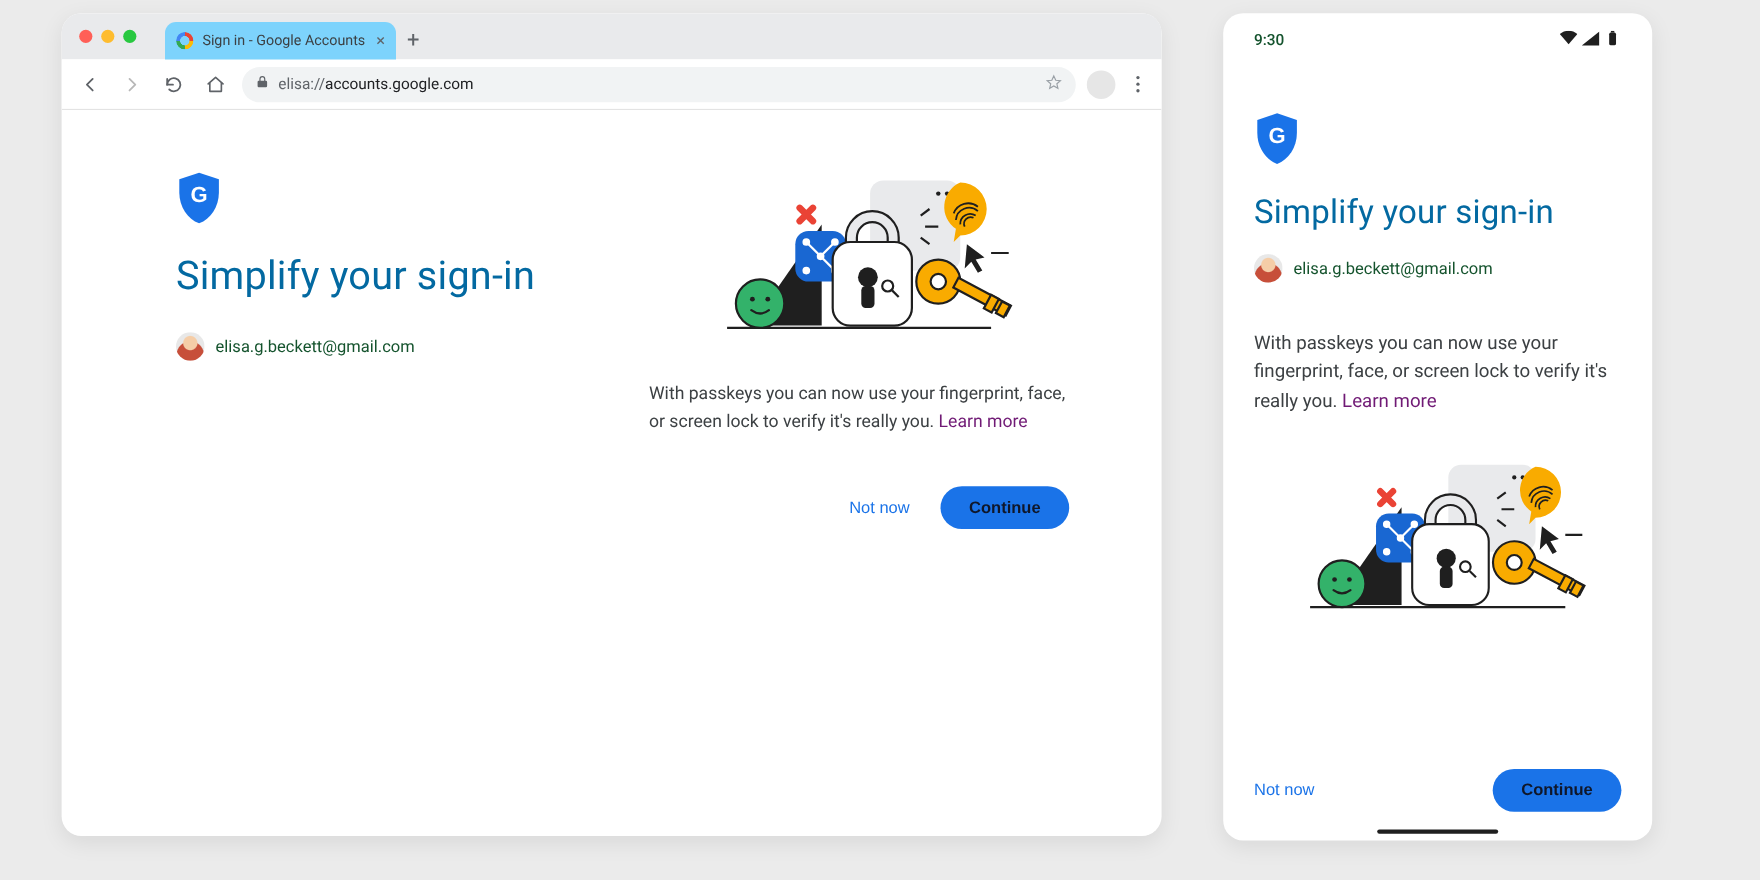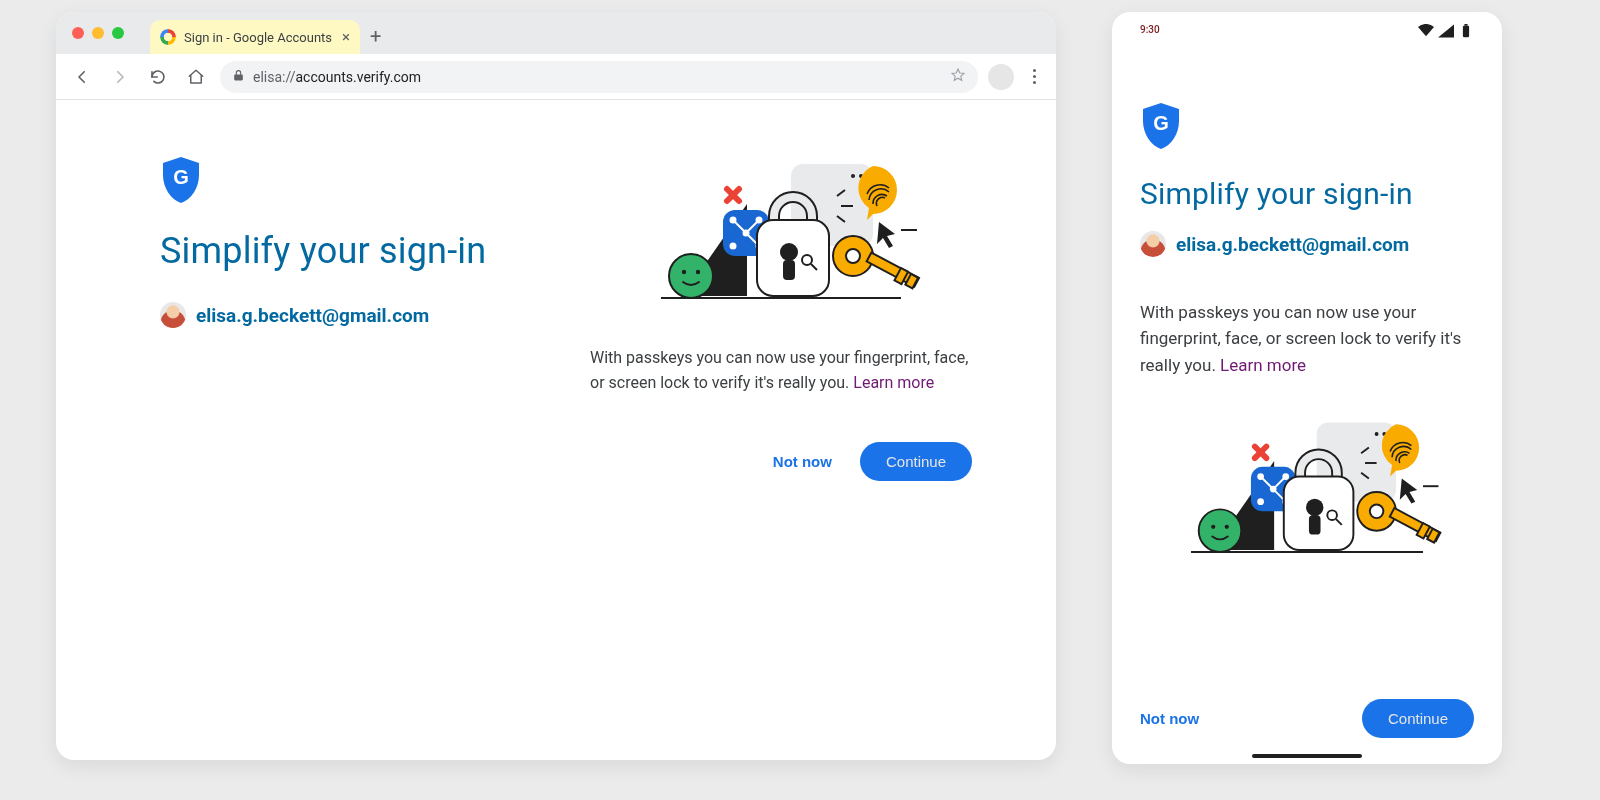--- a/index.html
+++ b/index.html
@@ -27,21 +27,21 @@
     height: 42px;
     background: #e9eaec;
     display: flex; align-items: flex-end;
     padding: 0 10px;
   }
   .traffic { display: flex; gap: 8px; align-items: center; height: 100%; padding: 0 8px 0 6px;}
   .tl { width: 12px; height: 12px; border-radius: 50%; }
   .tl.r{background:#ff5f57}.tl.y{background:#febc2e}.tl.g{background:#28c840}
   .tab {
     margin-left: 18px; height: 34px; min-width: 210px;
-    background: #fef9c3; border-radius: 10px 10px 0 0;
+    background: #7dd3fc; border-radius: 10px 10px 0 0;
     display: flex; align-items: center; gap: 8px;
     padding: 0 10px; font-size: 13px; color:#3c4043;
   }
   .tab .favicon { width:16px; height:16px; position: relative; }
   .tab .favicon::before{
     content:""; position:absolute; inset:0;
     background: conic-gradient(#ea4335 0 90deg,#fbbc05 90deg 180deg,#34a853 180deg 270deg,#4285f4 270deg 360deg);
     border-radius:50%;
     -webkit-mask: radial-gradient(circle at 50% 50%, transparent 4px, #000 4.5px);
             mask: radial-gradient(circle at 50% 50%, transparent 4px, #000 4.5px);
@@ -73,39 +73,39 @@
   .rightcol { flex:1; padding-right: 48px; }
 
   .shield { width:42px; height:48px; margin-bottom: 26px; }
   .heading { font-size: 36px; font-weight: 400; color:#0369a1; letter-spacing:.2px; margin-bottom: 30px;}
   .chip { display:flex; align-items:center; gap:10px; }
   .chip .avatar { width:26px;height:26px;border-radius:50%; background:
     radial-gradient(circle at 50% 38%, #f5cda7 0 6px, transparent 7px),
     radial-gradient(circle at 50% 80%, #c74f3a 0 12px, transparent 13px),
     #e8e8e8;
   }
-  .chip .email{ font-size:19px; color:#0369a1;font-weight:bold; }
+  .chip .email{ font-size:15px; color:#14532d; }
 
   .art-wrap { display:flex; justify-content:center; }
   .desc { margin-top: 30px; font-size:16px; line-height:1.55; color:#3c4043; max-width: 420px;}
   .desc a { color:#701a75; text-decoration:none; }
   .actions { margin-top: 46px; display:flex; justify-content:flex-end; align-items:center; gap:28px; }
-  .btn-text { color:#1a73e8; font-size:15px; font-weight:700; background:none;border:none;cursor:pointer;}
-  .btn-primary { background:#1a73e8; color:#e5e5e5; border:none; border-radius:22px; padding:11px 26px; font-size:15px; font-weight:400; cursor:pointer;}
+  .btn-text { color:#1a73e8; font-size:15px; font-weight:400; background:none;border:none;cursor:pointer;}
+  .btn-primary { background:#1a73e8; color:#0f172a; border:none; border-radius:22px; padding:11px 26px; font-size:15px; font-weight:700; cursor:pointer;}
 
   
   .phone {
     position:absolute; left: 1112px; top: 12px;
     width: 390px; height: 752px;
     background:#fff; border-radius:18px;
     box-shadow: 0 6px 20px rgba(0,0,0,.08);
     overflow:hidden; padding: 12px 28px 18px;
     display:flex; flex-direction:column;
   }
-  .statusbar { height:26px; display:flex; align-items:flex-start; justify-content:space-between; font-size:10px; font-weight:500; color:#7f1d1d;}
+  .statusbar { height:26px; display:flex; align-items:center; justify-content:space-between; font-size:14px; font-weight:500; color:#14532d;}
   .sicons { display:flex; gap:4px; align-items:center;}
   .sicons svg{ width:16px;height:14px; fill:#1f1f1f;}
   .phone .shield { margin-top: 52px; }
   .phone .heading { font-size:30px; margin-bottom:20px; }
   .phone .chip { margin-bottom: 26px; }
   .phone .desc { margin-top: 16px; font-size:17px; max-width:none; }
   .phone .art-wrap { margin-top: 34px; }
   .phone .footer { margin-top:auto; display:flex; align-items:center; justify-content:space-between; padding-bottom:8px;}
   .navhint { position:absolute; bottom:6px; left:50%; transform:translateX(-50%); width:110px; height:4px; background:#1f1f1f; border-radius:2px;}
 
@@ -157,21 +157,21 @@
             <path d="M5 10v10h14V10"></path>
           </svg>
       </div>
       <div class="omnibox">
         <span class="lock">
           <svg viewBox="0 0 24 24">
               <path d="M12 2a5 5 0 0 0-5 5v3H6a2 2 0 0 0-2 2v7a2 2 0 0 0 2 2h12a2 2 0 0 0 2-2v-7a2 2 0 0 0-2-2h-1V7a5 5 0 0 0-5-5Zm-3 8V7a3 3 0 0 1 6 0v3Z"></path>
             </svg>
         </span>
         <span class="addr">
-          <span class="muted">elisa://</span><span>accounts.verify.com</span>
+          <span class="muted">elisa://</span><span>accounts.google.com</span>
         </span>
         <span class="star">
           <svg viewBox="0 0 24 24">
               <polygon points="12 3 14.7 9 21 9.5 16.2 13.8 17.6 20 12 16.8 6.4 20 7.8 13.8 3 9.5 9.3 9"></polygon>
             </svg>
         </span>
       </div>
       <div class="avatar-dot"></div>
       <div class="kebab">
           <span></span>

